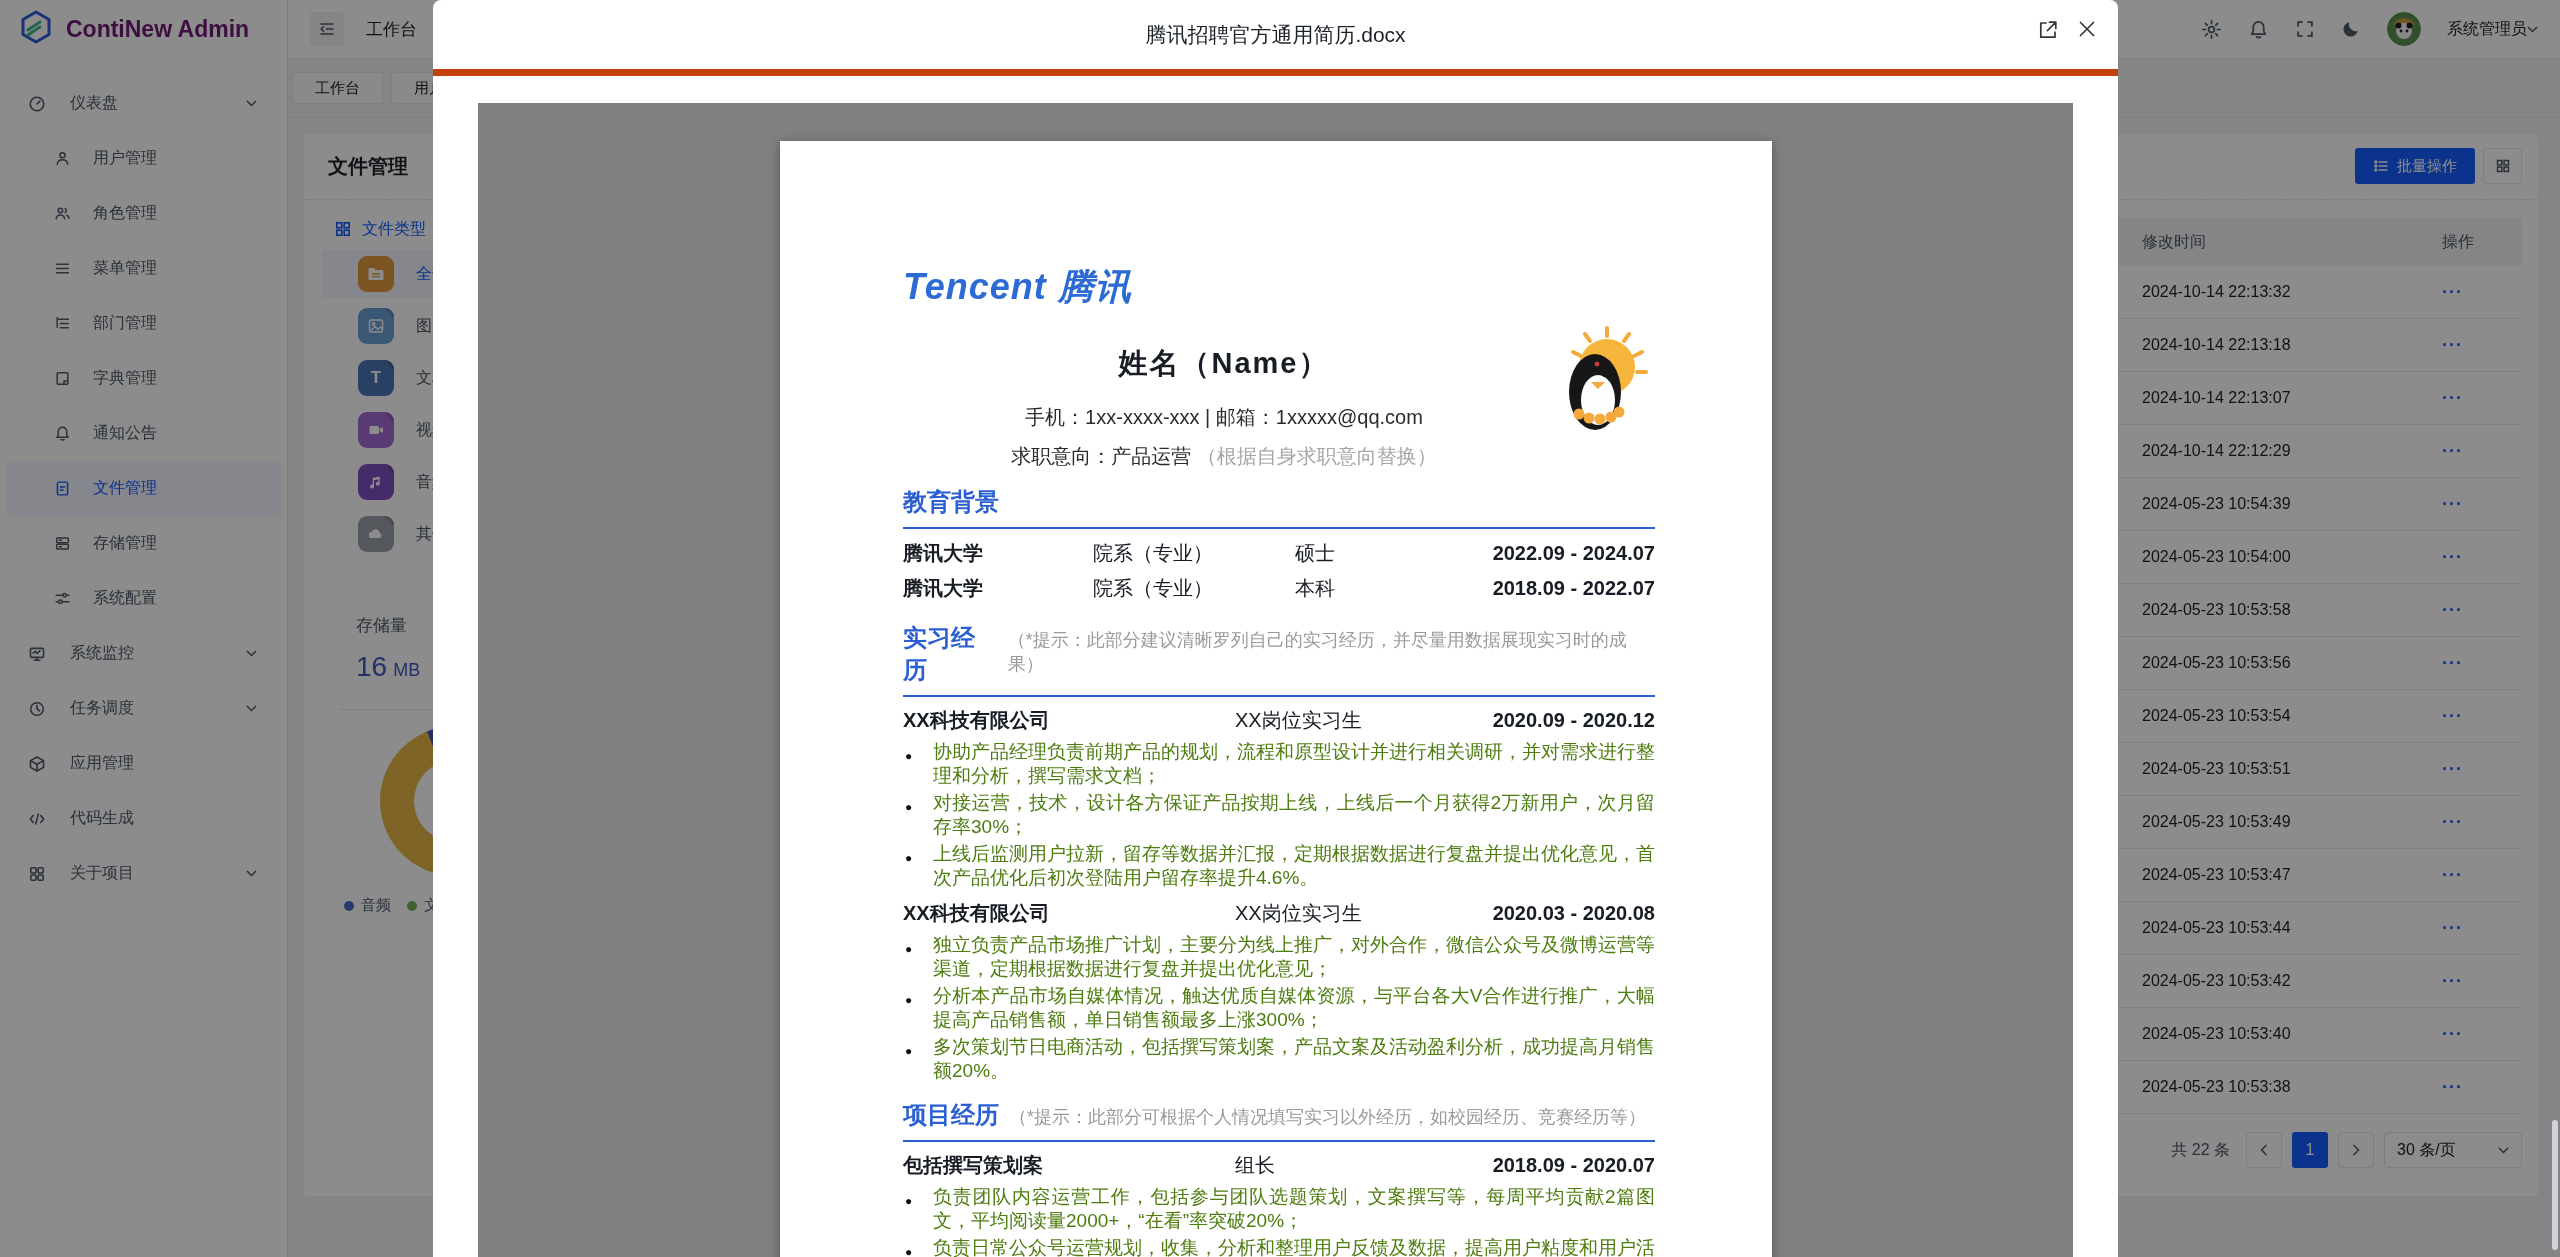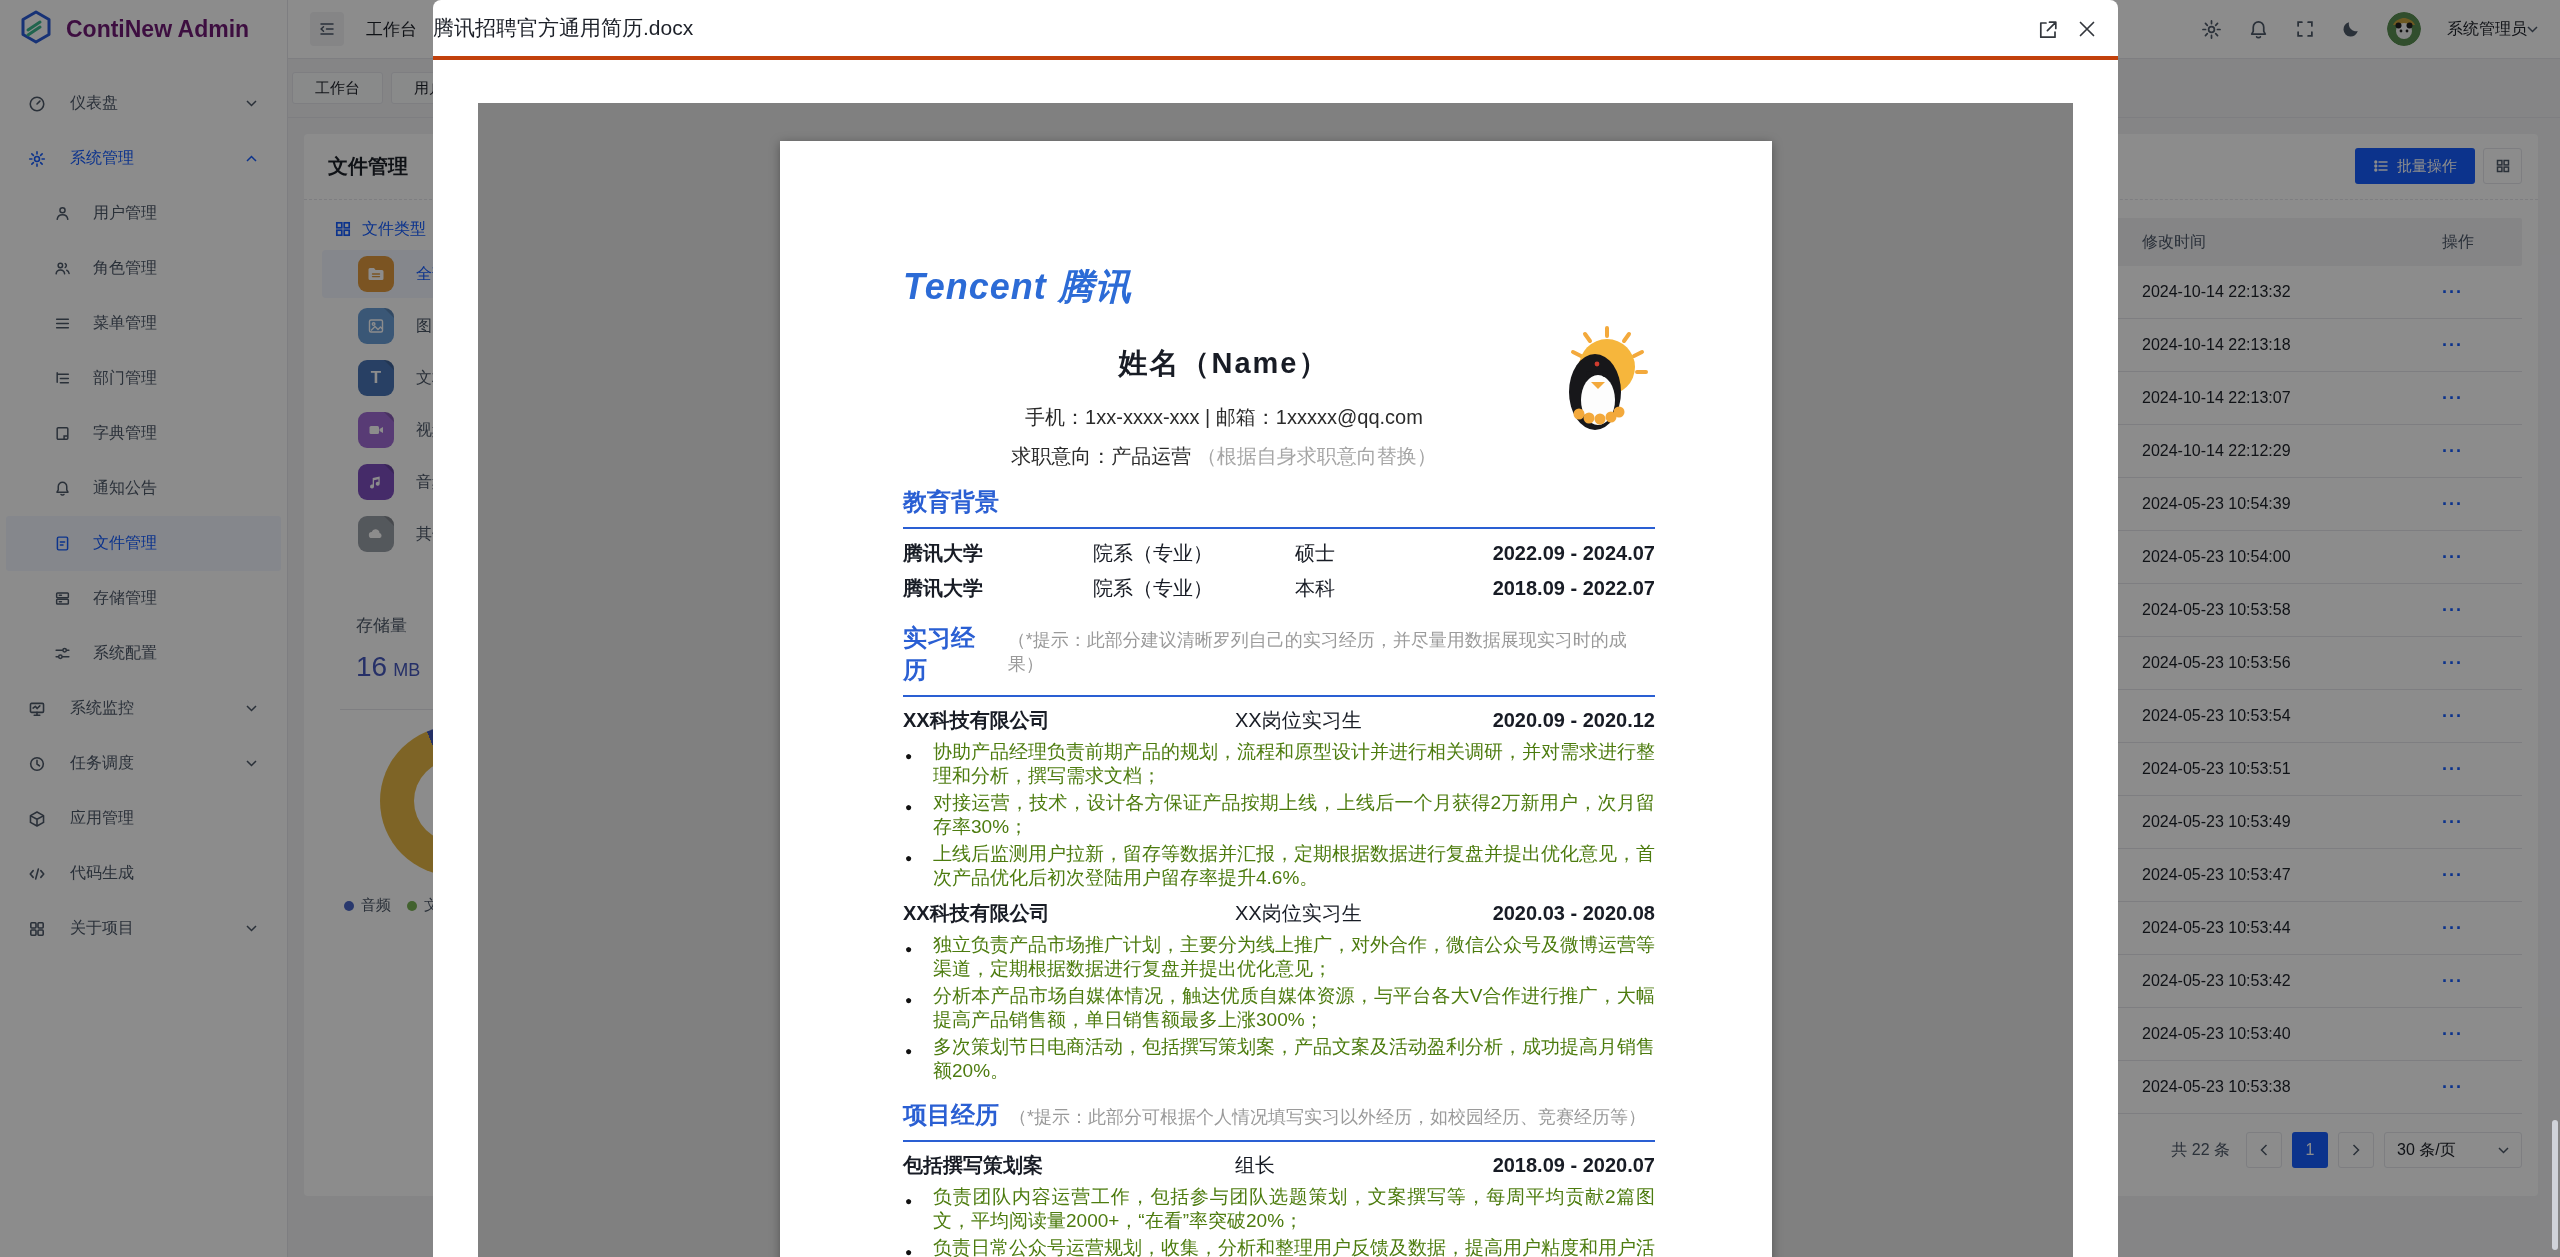--- a/index.html
+++ b/index.html
@@ -85,21 +85,21 @@
   .pg-btn{width:36px;height:36px;border:1px solid #e5e6eb;background:#fff;border-radius:3px;display:flex;align-items:center;justify-content:center;color:#4e5969;cursor:pointer}
   .pg-cur{width:36px;height:36px;border-radius:3px;background:#165dff;color:#fff;font-size:16px;display:flex;align-items:center;justify-content:center;cursor:pointer}
   .pg-size{height:36px;min-width:138px;border:1px solid #e5e6eb;background:#fff;border-radius:3px;display:flex;align-items:center;justify-content:space-between;padding:12px 12px;font-size:16px;color:#1d2129;cursor:pointer;gap:10px}
 
   
   .scroll-thumb{position:absolute;right:2px;top:1120px;width:6px;height:130px;border-radius:3px;background:#d0d3da;z-index:55}
 
   
   .overlay{position:absolute;inset:0;background:rgba(0,0,0,.45);z-index:50}
   .modal{position:absolute;left:433px;top:0;width:1685px;bottom:0;background:#fff;border-radius:8px 8px 0 0;z-index:60}
-  .modal-head{height:60px;border-bottom:4px solid #c2410c;position:relative;display:flex;align-items:center;}
+  .modal-head{height:76px;border-bottom:7px solid #c2410c;position:relative;display:flex;align-items:center;justify-content:center}
   .modal-title{font-size:21px;color:#1d2129}
   .mh-btn{position:absolute;top:18px;color:#33373d;cursor:pointer;display:inline-flex}
   .mh-ext{right:58px}
   .mh-close{right:20px}
   .viewer{position:absolute;left:45px;right:45px;top:103px;bottom:0;background:#808080;overflow:hidden}
   .doc-page{position:absolute;left:302px;top:38px;width:992px;height:1400px;background:#fff;box-shadow:0 2px 10px rgba(0,0,0,.35);padding:122px 117px 0 123px}
 
   
   .rz-logo{font-size:36px;font-weight:700;font-style:italic;color:#2c6bd6;letter-spacing:1px}
   .rz-header{display:flex;margin-top:24px}
@@ -148,34 +148,20 @@
         <span class="ic">
             <svg width="18" height="18" viewBox="0 0 16 16" fill="none" stroke="currentColor" stroke-width="1.4">
               <circle cx="8" cy="8" r="6"></circle>
               <path d="M8 8l2.6-2.6" stroke-linecap="round"></path>
             </svg>
           </span>
         <span class="lbl">仪表盘</span>
         <span class="chev">
             <svg width="11" height="7" viewBox="0 0 11 7" fill="none" stroke="currentColor" stroke-width="1.5">
               <path d="M1 1l4.5 4.5L10 1"></path>
-            </svg>
-          </span>
-      </div>
-      <div class="mi top blue">
-        <span class="ic">
-            <svg width="18" height="18" viewBox="0 0 16 16" fill="none" stroke="currentColor" stroke-width="1.4">
-              <circle cx="8" cy="8" r="2.2"></circle>
-              <path d="M8 1.5v2M8 12.5v2M1.5 8h2M12.5 8h2M3.4 3.4l1.4 1.4M11.2 11.2l1.4 1.4M12.6 3.4l-1.4 1.4M4.8 11.2l-1.4 1.4" stroke-linecap="round"></path>
-            </svg>
-          </span>
-        <span class="lbl">系统管理</span>
-        <span class="chev">
-            <svg width="11" height="7" viewBox="0 0 11 7" fill="none" stroke="currentColor" stroke-width="1.5">
-              <path d="M1 6l4.5-4.5L10 6"></path>
             </svg>
           </span>
       </div>
       <div class="mi sub">
         <span class="ic">
             <svg width="17" height="17" viewBox="0 0 16 16" fill="none" stroke="currentColor" stroke-width="1.4">
               <circle cx="8" cy="5" r="2.4"></circle>
               <path d="M3 13.5c.4-3 2.3-4.3 5-4.3s4.6 1.3 5 4.3" stroke-linecap="round"></path>
             </svg>
           </span>

